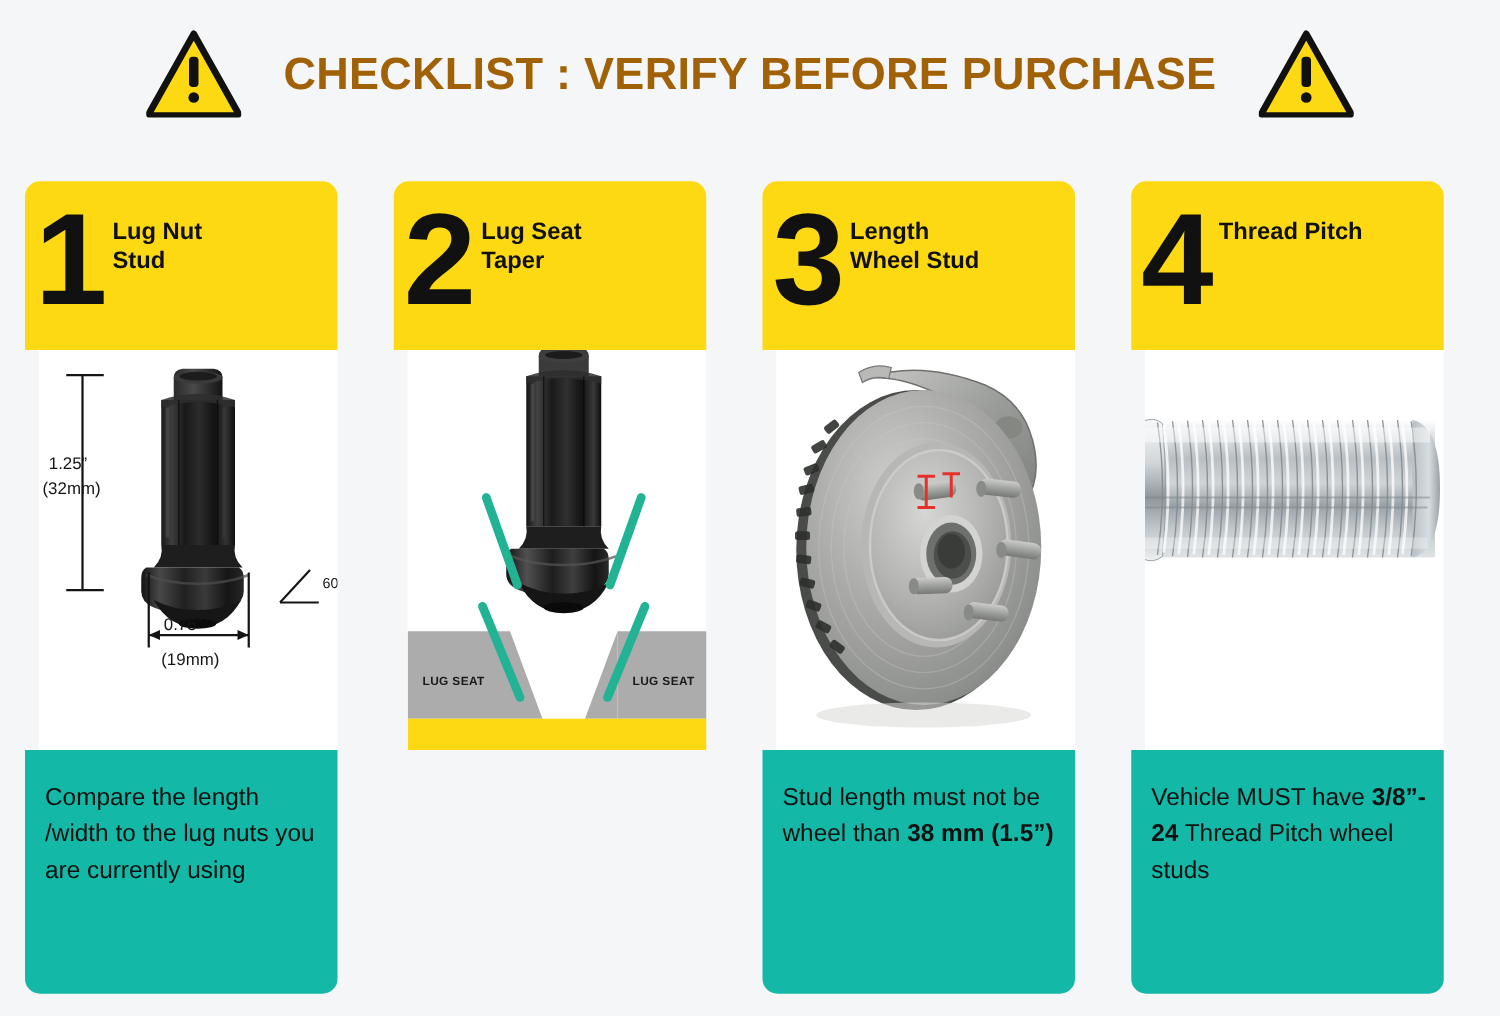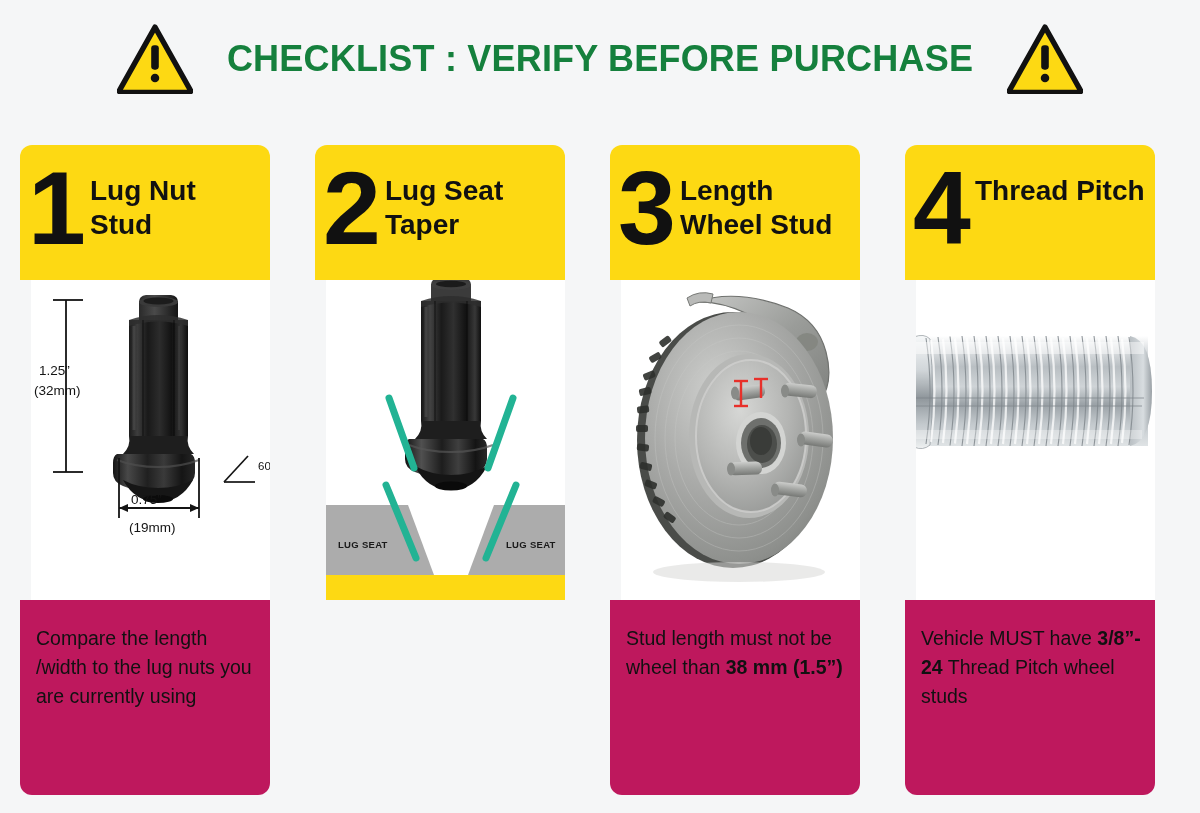--- a/index.html
+++ b/index.html
@@ -24,21 +24,21 @@
     display: flex;
     align-items: center;
     justify-content: center;
     gap: 34px;
   }
   .warn-icon { width: 76px; height: 70px; display: block; flex: none; }
   .header-title {
     font-size: 36px;
     font-weight: bold;
     letter-spacing: 0.2px;
-    color: #15803d;
+    color: #a16207;
     white-space: nowrap;
     font-family: "Liberation Sans", sans-serif;
   }
 
   
   .grid {
     position: absolute;
     top: 145px;
     left: 20px;
     width: 1180px;
@@ -70,39 +70,39 @@
     font-size: 104px;
     line-height: 0.92;
     font-weight: bold;
     color: #111111;
     margin-left: 8px;
     width: 62px;
     flex: none;
     font-family: "Liberation Sans", sans-serif;
   }
   .card-title {
-    font-size: 28px;
+    font-size: 19px;
     font-weight: bold;
     line-height: 1.22;
     color: #111111;
     padding-top: 13px;
     white-space: nowrap;
     font-family: "Liberation Sans", sans-serif;
   }
 
   .card-figure {
     background: #ffffff;
     height: 320px;
     position: relative;
     overflow: hidden;
     margin-left: 11px;
   }
 
   .card-caption {
-    background: #be185d;
+    background: #14b8a6;
     border-radius: 0 0 12px 12px;
     flex: 1 1 auto;
     padding: 24px 14px 18px 16px;
     box-sizing: border-box;
     font-size: 19.5px;
     line-height: 1.48;
     color: #111111;
     font-family: "Liberation Sans", sans-serif;
   }
   .card-caption b { font-weight: bold; }

